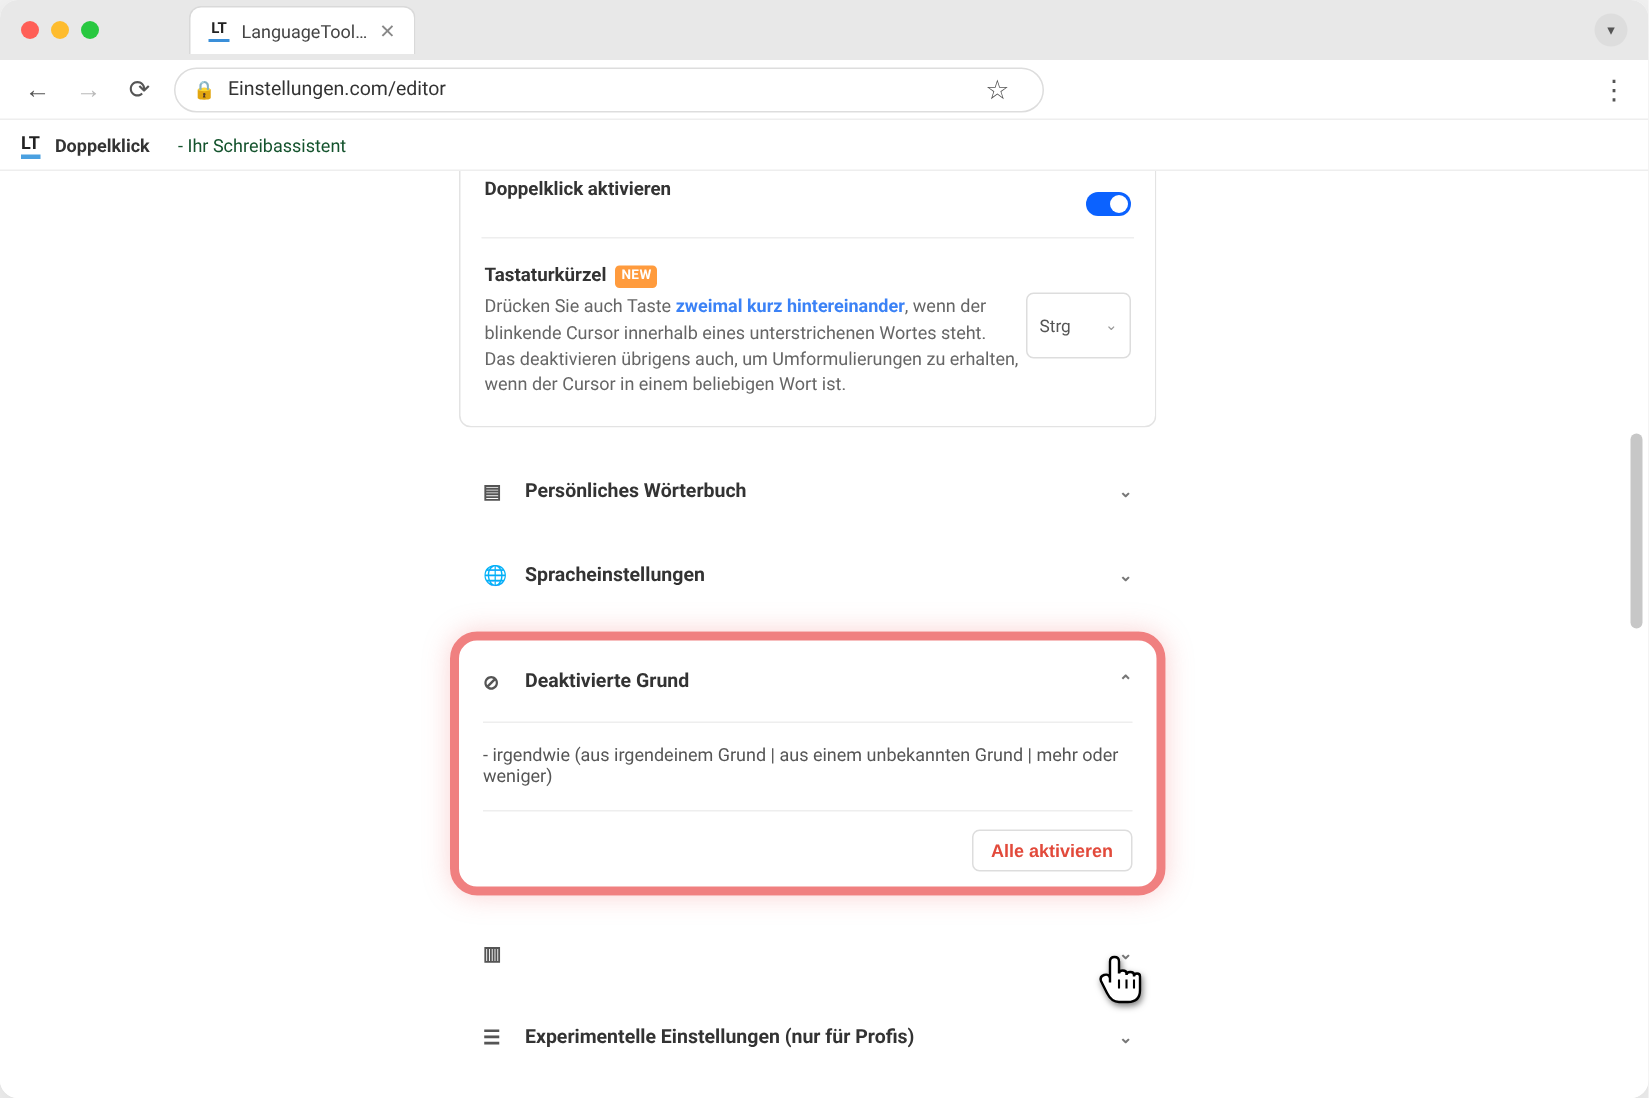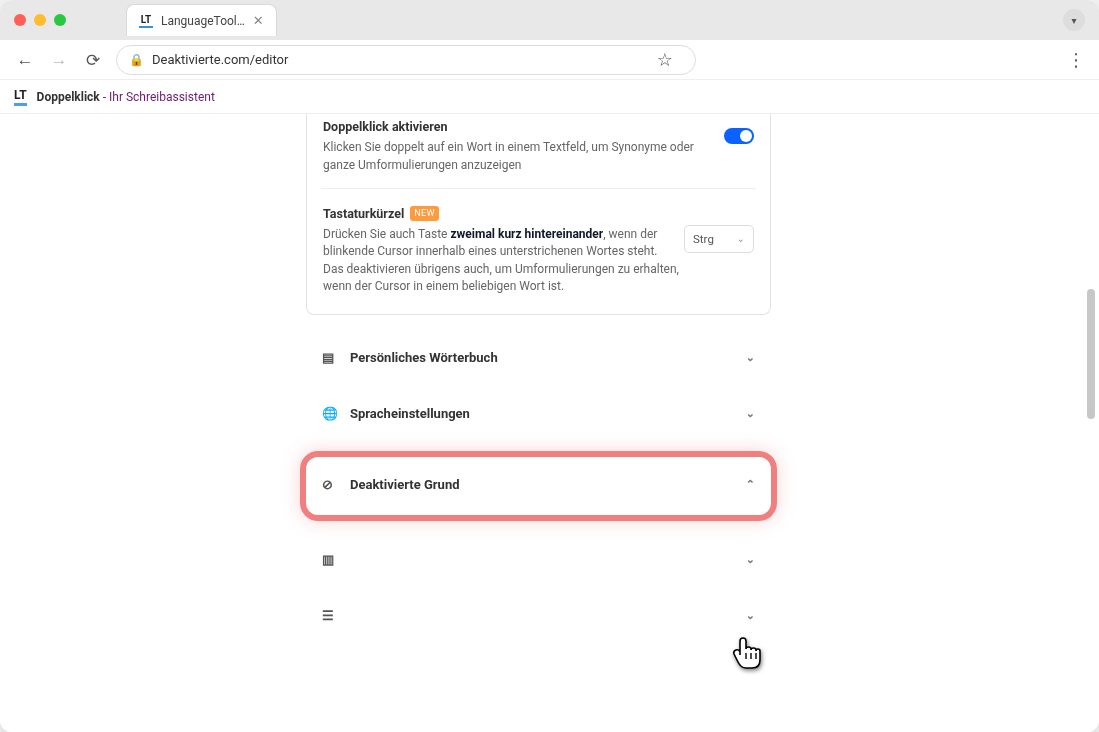--- a/index.html
+++ b/index.html
@@ -19,53 +19,53 @@
   .nav-icon { width:22px; color:#555; font-size:17px; text-align:center;}
   .nav-icon.disabled{ color:#bbb;}
   .url-field { flex:0 0 580px; height:30px; border:1px solid #ddd; border-radius:15px; display:flex; align-items:center; padding:0 12px; gap:8px; font-size:13px; color:#333;}
   .url-field .lock { font-size:12px; color:#666;}
   .star { margin-left:auto; margin-right:10px; font-size:18px; color:#555;}
   .dots { font-size:18px; color:#555;}
   
   .appheader { height:34px; display:flex; align-items:center; padding:0 14px; gap:10px; border-bottom:1px solid #eee; font-size:12px; color:#333;}
   .appheader .logo { font-weight:bold; font-size:12px; color:#222; border-bottom:3px solid #4aa0e0; padding-bottom:1px;}
   .appheader .pname{ font-weight:700;}
-  .appheader .psub{ color:#701a75;}
+  .appheader .psub{ color:#14532d;margin-left:16px;}
   
   .content { position:absolute; top:114px; left:0; right:0; bottom:0; overflow:hidden; background:#fff;}
   .scrollzone { position:absolute; top:0; left:0; right:14px; bottom:0;}
   .scrollbar { position:absolute; right:4px; top:175px; width:8px; height:130px; background:#c7c7c7; border-radius:4px;}
   .col { width:465px; margin-left:306px; }
   
   .card { background:#fff; border:1px solid #e3e3e3; border-radius:8px; padding: 0 16px 18px 16px; margin-bottom:20px;}
   .card-top-clip { border-top:none; border-top-left-radius:0; border-top-right-radius:0; padding-top:0;}
   .row { display:flex; align-items:flex-start; gap:4px; padding-top:4px;}
   .row .textblock { flex:1; font-size:12px; color:#666; line-height:1.45;}
   .row .textblock .title { font-size:12.5px; font-weight:700; color:#333; display:flex; align-items:center; gap:6px; margin-bottom:3px;}
-  .badge-new { background:#ff9b3d; color:#fff; font-size:9px; padding:1px 4px; border-radius:3px; font-weight:400; letter-spacing:.3px;}
+  .badge-new { background:#ff9b3d; color:#fff; font-size:9px; padding:1px 4px; border-radius:3px; font-weight:700; letter-spacing:.3px;}
   .toggle { width:30px; height:16px; background:#0b62ff; border-radius:8px; position:relative; flex-shrink:0; margin-top:10px;}
   .toggle::after { content:""; position:absolute; right:2px; top:2px; width:12px; height:12px; background:#fff; border-radius:50%;}
-  .select { width:70px; height:28px; border:1px solid #ddd; border-radius:5px; font-size:11.5px; color:#555; display:flex; align-items:center; justify-content:space-between; padding:0 8px; flex-shrink:0; margin-top:20px;}
+  .select { width:70px; height:44px; border:1px solid #ddd; border-radius:5px; font-size:11.5px; color:#555; display:flex; align-items:center; justify-content:space-between; padding:0 8px; flex-shrink:0; margin-top:20px;}
   .divider { height:1px; background:#eee; margin:14px -2px 12px -2px;}
   
   .acc { height:46px; display:flex; align-items:center; gap:12px; padding:0 16px; font-size:13px; font-weight:700; color:#333; border-radius:7px; cursor:pointer;}
   .acc .aicon { width:16px; color:#555; font-size:13px;}
   .acc .chev { margin-left:auto; color:#777; font-size:11px;}
   .spacer { height:10px;}
   
   .hiwrap { border:6px solid #f08080; border-radius:18px; padding:8px 0 10px 0; margin:14px -6px 16px -6px; box-shadow: 0 0 18px rgba(240,128,128,.35);}
   .hiwrap .acc { height:40px;}
   .openbody { border-top:1px solid #eee; margin:6px 16px 0 16px; padding:10px 0 0 0;}
   .rule-line{ font-size:12px; color:#555; padding:4px 0 16px 0; border-bottom:1px solid #eee;}
   .btnrow { display:flex; justify-content:flex-end; padding-top:12px;}
   .btn-outline{ border:1px solid #ddd; border-radius:5px; padding:6px 12px; font-size:12px; font-weight:700; color:#e24a3b; background:#fff;}
   
   .cursor { position:absolute; left:731px; top:521px; pointer-events:none;}
   .cursor svg { filter: drop-shadow(1px 2px 2px rgba(0,0,0,.5));}
-  b.emph { color:#0f172a;}
+  b.emph { color:#3b82f6;}
 </style>
 </head>
 <body>
 
 <div class="window">
 
   <div class="titlebar">
     <div class="traffic">
       <span class="t-red"></span>
       <span class="t-yel"></span>
@@ -78,21 +78,21 @@
     </div>
     <div class="rt-menu">▾</div>
   </div>
 
   <div class="addrbar">
     <div class="nav-icon">←</div>
     <div class="nav-icon disabled">→</div>
     <div class="nav-icon">⟳</div>
     <div class="url-field">
       <span class="lock">🔒</span>
-      <span>Deaktivierte.com/editor</span>
+      <span>Einstellungen.com/editor</span>
       <span class="star" style="margin-left:auto;">☆</span>
     </div>
     <div style="flex:1"></div>
     <div class="dots">⋮</div>
   </div>
 
   <div class="appheader">
     <span class="logo">LT</span>
     <span>
       <span class="pname">Doppelklick</span><span class="psub"> - Ihr Schreibassistent</span>
@@ -100,21 +100,20 @@
   </div>
 
   <div class="content">
     <div class="scrollzone">
       <div class="col">
 
         <div class="card card-top-clip">
           <div class="row">
             <div class="textblock">
               <div class="title">Doppelklick aktivieren</div>
-              <div>Klicken Sie doppelt auf ein Wort in einem Textfeld, um Synonyme oder ganze Umformulierungen anzuzeigen</div>
             </div>
             <div class="toggle"></div>
           </div>
           <div class="divider"></div>
           <div class="row">
             <div class="textblock">
               <div class="title">
                 <span>Tastaturkürzel</span>
                 <span class="badge-new">NEW</span>
               </div>
@@ -141,30 +140,37 @@
           <span>Spracheinstellungen</span>
           <span class="chev">⌄</span>
         </div>
 
         <div class="hiwrap">
           <div class="acc">
             <span class="aicon">⊘</span>
             <span>Deaktivierte Grund</span>
             <span class="chev">⌃</span>
           </div>
+          <div class="openbody">
+            <div class="rule-line">- irgendwie (aus irgendeinem Grund | aus einem unbekannten Grund | mehr oder weniger)</div>
+            <div class="btnrow">
+              <button class="btn-outline">Alle aktivieren</button>
+            </div>
+          </div>
         </div>
 
         <div class="acc">
           <span class="aicon">▥</span>
           <span class="chev">⌄</span>
         </div>
         <div class="spacer"></div>
 
         <div class="acc">
           <span class="aicon">☰</span>
+          <span>Experimentelle Einstellungen (nur für Profis)</span>
           <span class="chev">⌄</span>
         </div>
 
       </div>
     </div>
     <div class="scrollbar"></div>
 
     <div class="cursor">
       <svg width="32" height="38" viewBox="0 0 32 38">
         <path d="M9 20 L9 6 Q9 3 12 3 Q15 3 15 6 L15 14 Q15 12 17.5 12 Q20 12 20 14 L20 15 Q20 13 22.5 13 Q25 13 25 15 L25 16 Q25 14 27 14 Q29 14 29 16 L29 25 Q29 33 21 33 L15 33 Q10 33 7 27 L3 19 Q2 16 5 15 Q8 14 9 17 Z" fill="#fff" stroke="#000" stroke-width="1.6"></path>

